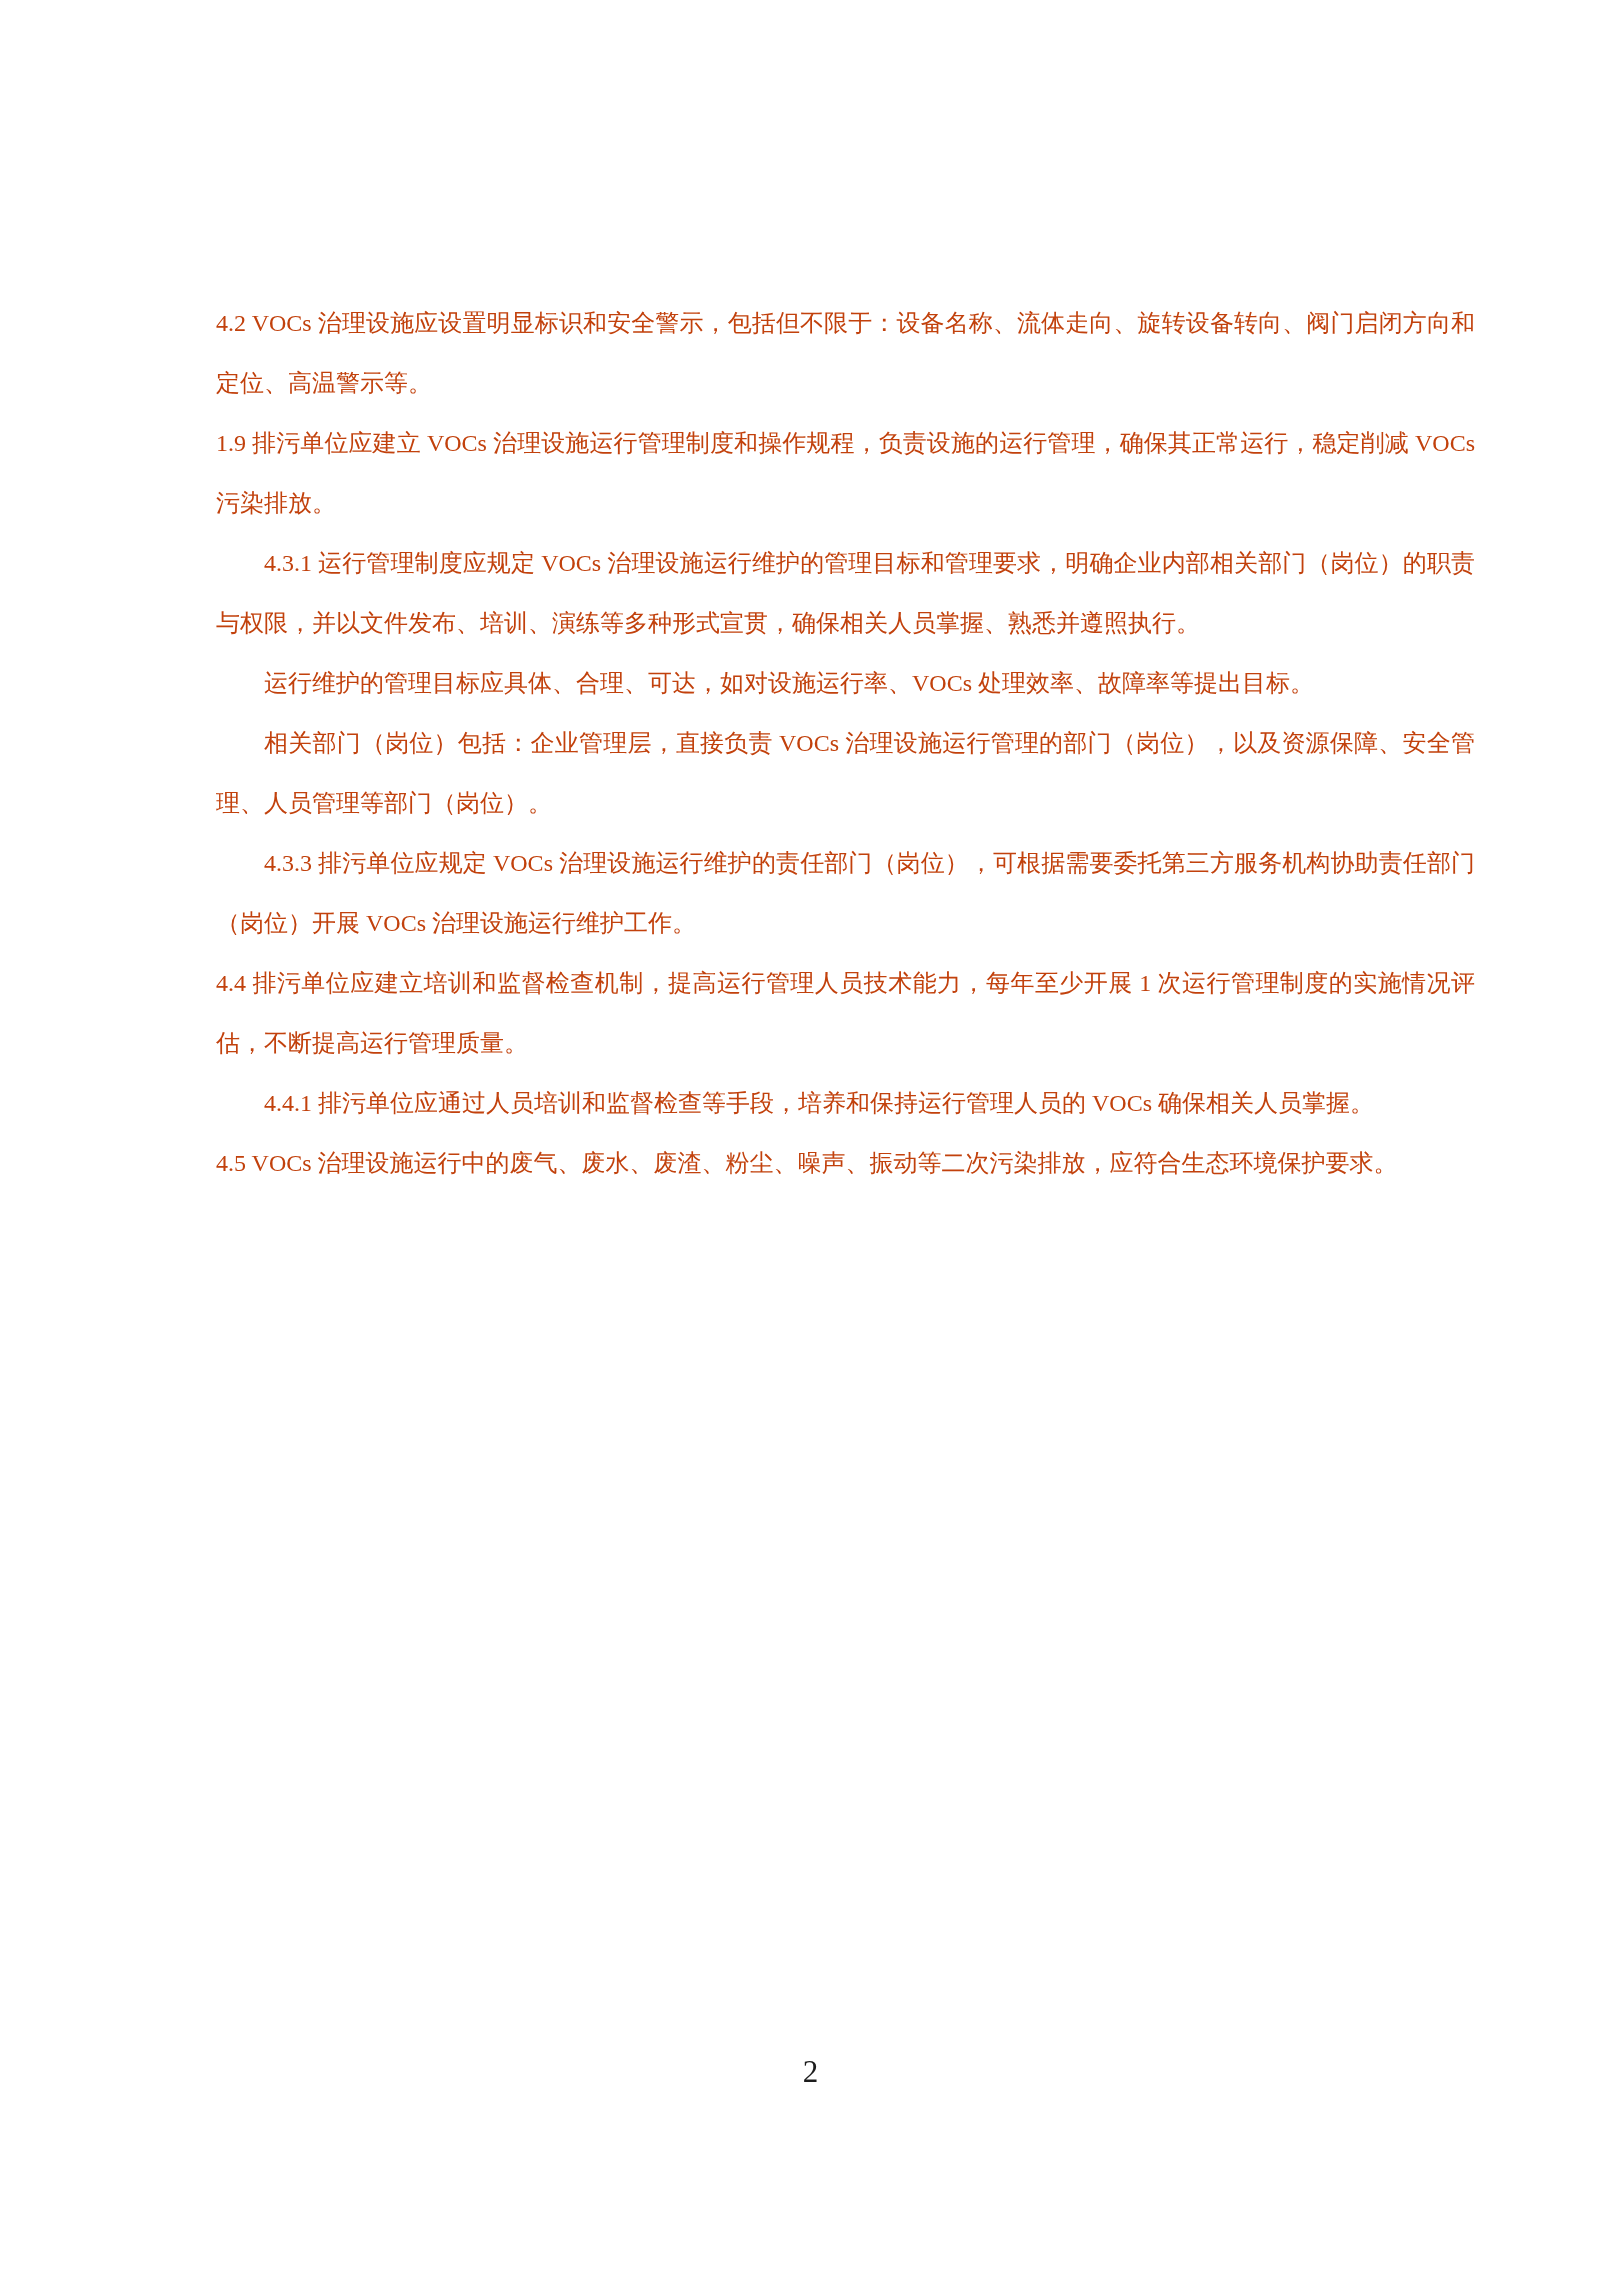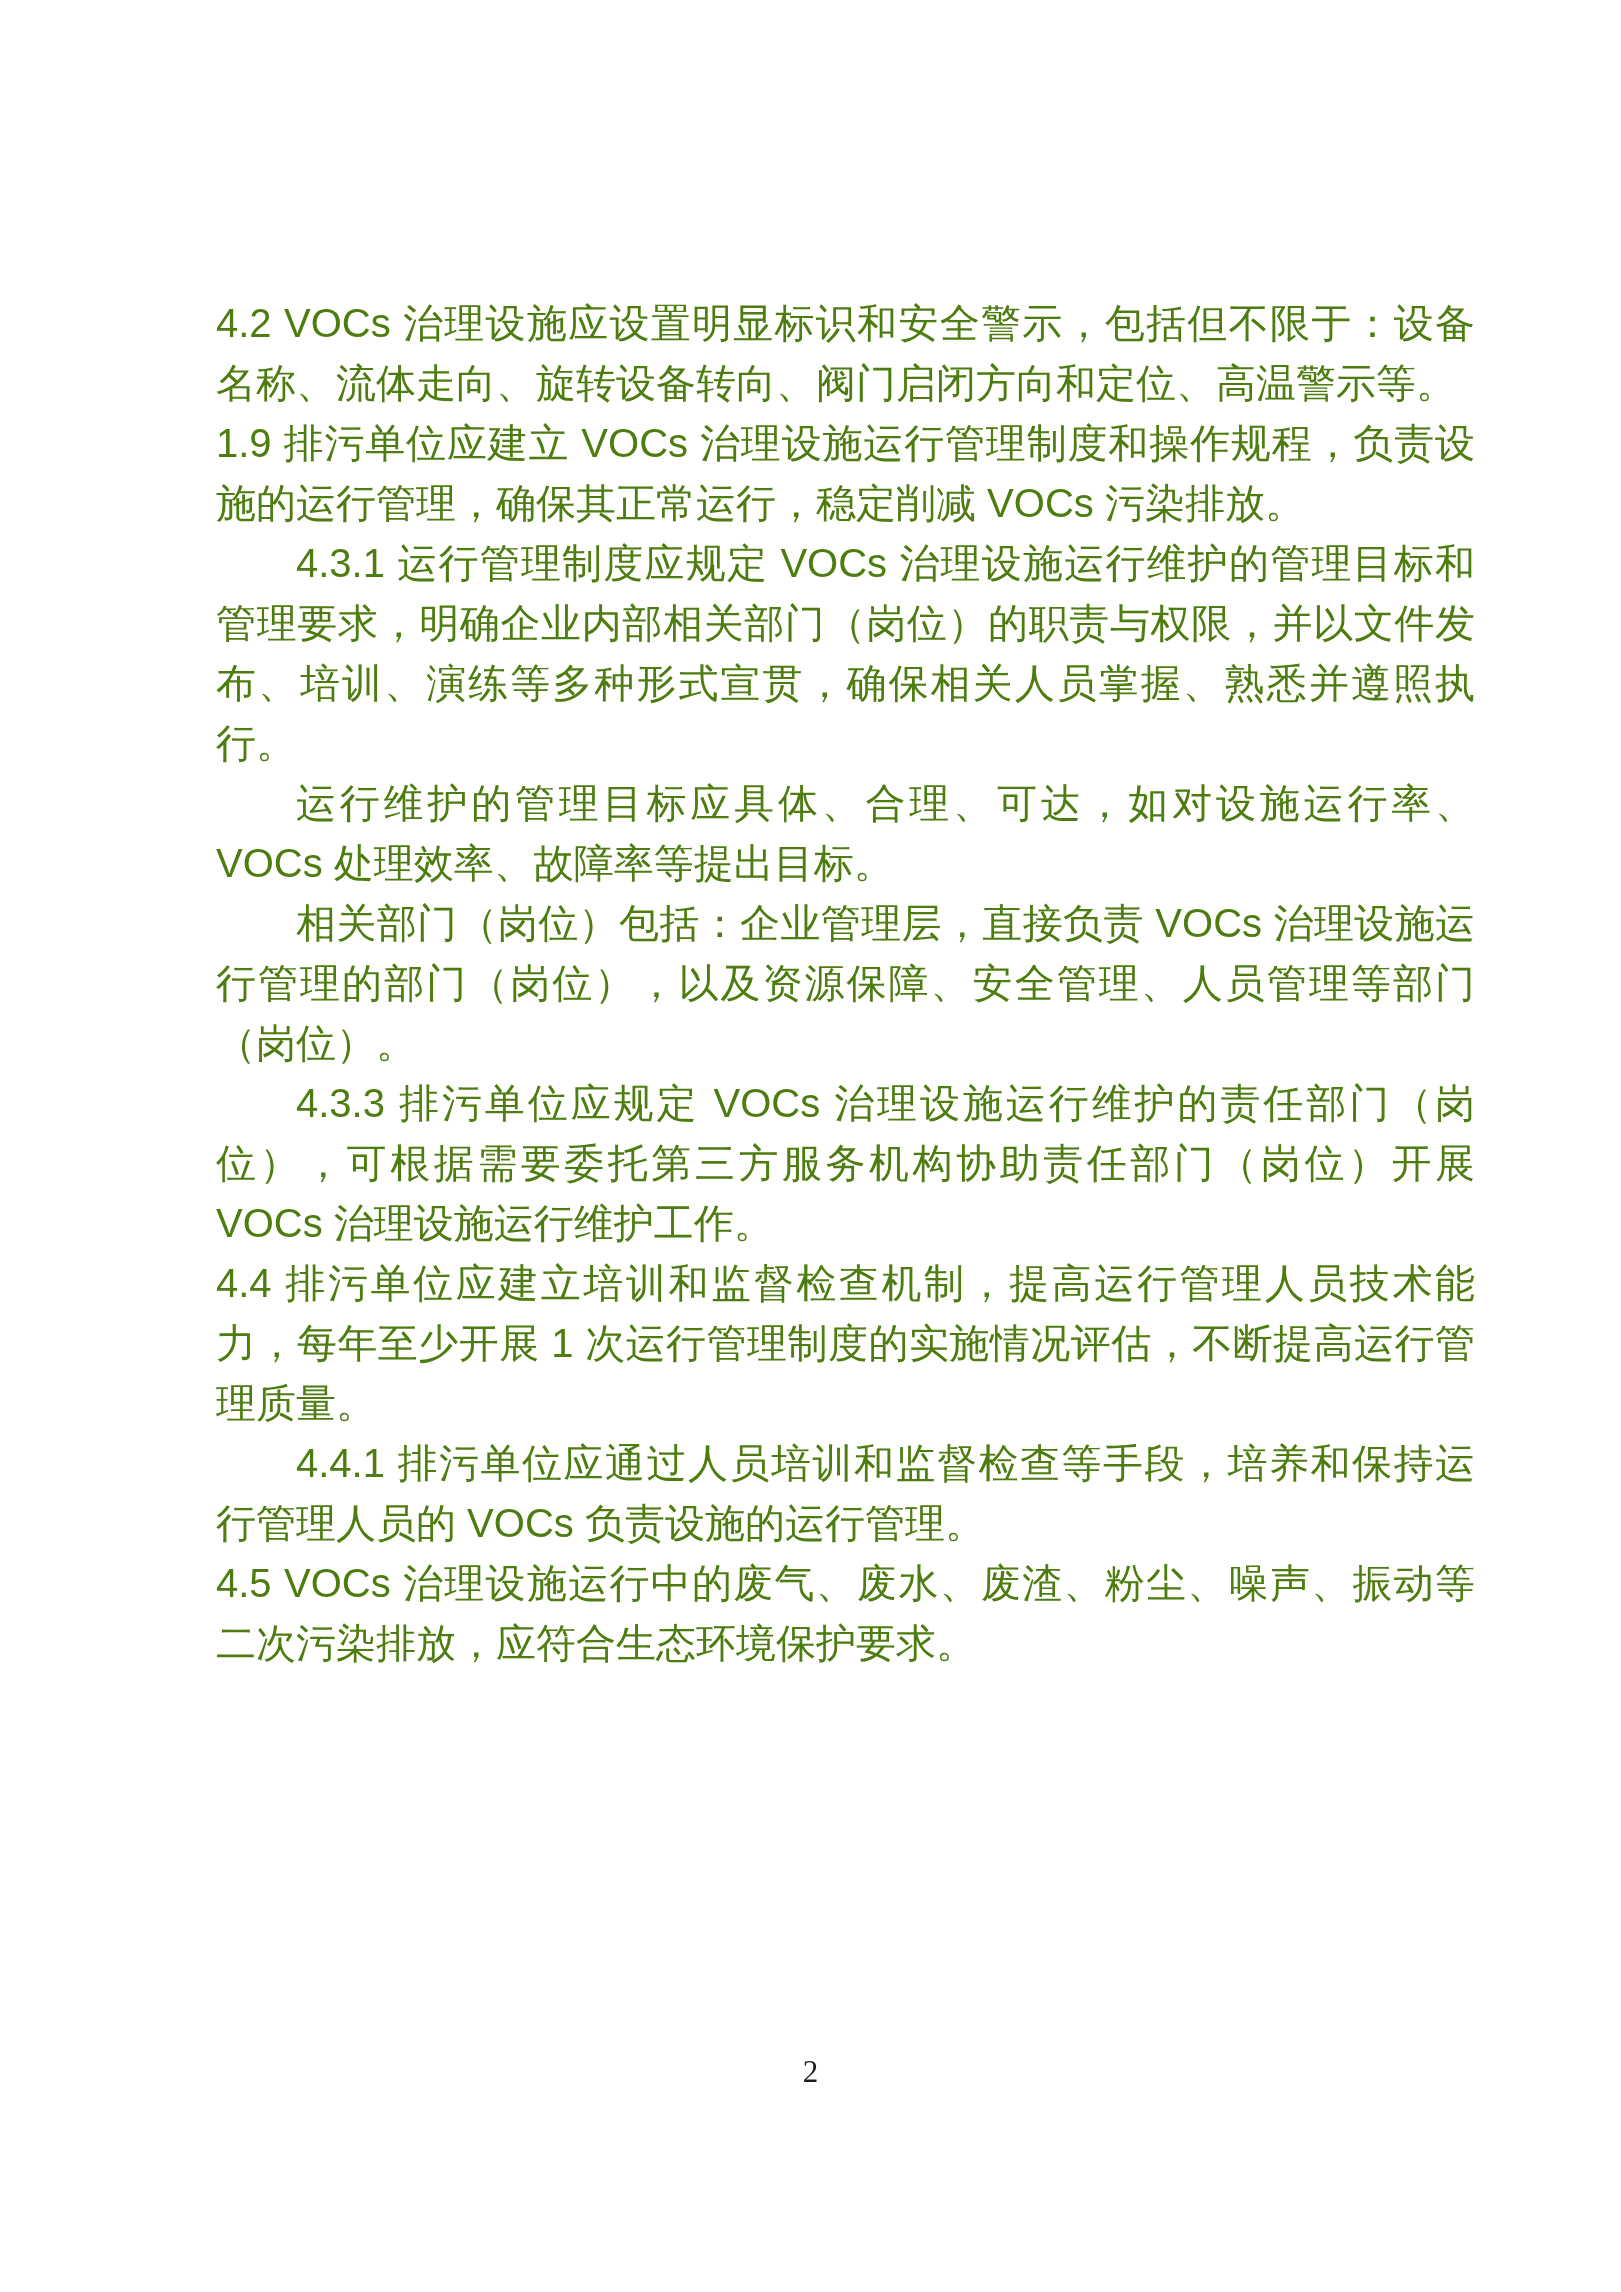--- a/index.html
+++ b/index.html
@@ -14,24 +14,25 @@
     height: 2293px;
     background: #ffffff;
     overflow: hidden;
     font-family: "Liberation Sans", "DejaVu Sans", sans-serif;
   }
   .text-block {
     position: absolute;
     left: 216px;
     top: 293px;
     width: 1259px;
-    font-size: 40px;
+    font-size: 24px;
     line-height: 60px;
-    color: #4d7c0f;
+    color: #c2410c;
     text-align: justify;
+    font-family: Liberation Serif, serif;
   }
   .text-block p {
     margin: 0;
     padding: 0;
   }
   .text-block p.indent {
     text-indent: 2em;
   }
   .page-footer {
     position: absolute;
@@ -49,18 +50,18 @@
 
 <div class="doc-page">
   <div class="text-block">
       <p class="">4.2 VOCs 治理设施应设置明显标识和安全警示，包括但不限于：设备名称、流体走向、旋转设备转向、阀门启闭方向和定位、高温警示等。</p>
       <p class="">1.9 排污单位应建立 VOCs 治理设施运行管理制度和操作规程，负责设施的运行管理，确保其正常运行，稳定削减 VOCs 污染排放。</p>
       <p class="indent">4.3.1 运行管理制度应规定 VOCs 治理设施运行维护的管理目标和管理要求，明确企业内部相关部门（岗位）的职责与权限，并以文件发布、培训、演练等多种形式宣贯，确保相关人员掌握、熟悉并遵照执行。</p>
       <p class="indent">运行维护的管理目标应具体、合理、可达，如对设施运行率、VOCs 处理效率、故障率等提出目标。</p>
       <p class="indent">相关部门（岗位）包括：企业管理层，直接负责 VOCs 治理设施运行管理的部门（岗位），以及资源保障、安全管理、人员管理等部门（岗位）。</p>
       <p class="indent">4.3.3 排污单位应规定 VOCs 治理设施运行维护的责任部门（岗位），可根据需要委托第三方服务机构协助责任部门（岗位）开展 VOCs 治理设施运行维护工作。</p>
       <p class="">4.4 排污单位应建立培训和监督检查机制，提高运行管理人员技术能力，每年至少开展 1 次运行管理制度的实施情况评估，不断提高运行管理质量。</p>
-      <p class="indent">4.4.1 排污单位应通过人员培训和监督检查等手段，培养和保持运行管理人员的 VOCs 负责设施的运行管理。</p>
+      <p class="indent">4.4.1 排污单位应通过人员培训和监督检查等手段，培养和保持运行管理人员的 VOCs 确保相关人员掌握。</p>
       <p class="">4.5 VOCs 治理设施运行中的废气、废水、废渣、粉尘、噪声、振动等二次污染排放，应符合生态环境保护要求。</p>
     </div>
   <div class="page-footer">2</div>
 </div>
 
 
 </body></html>

